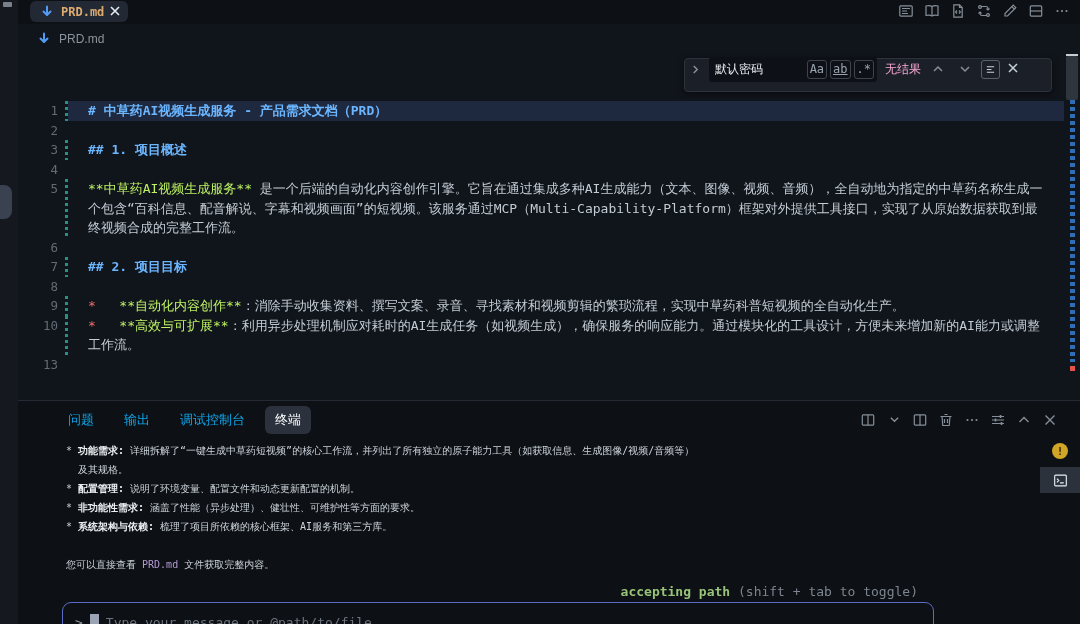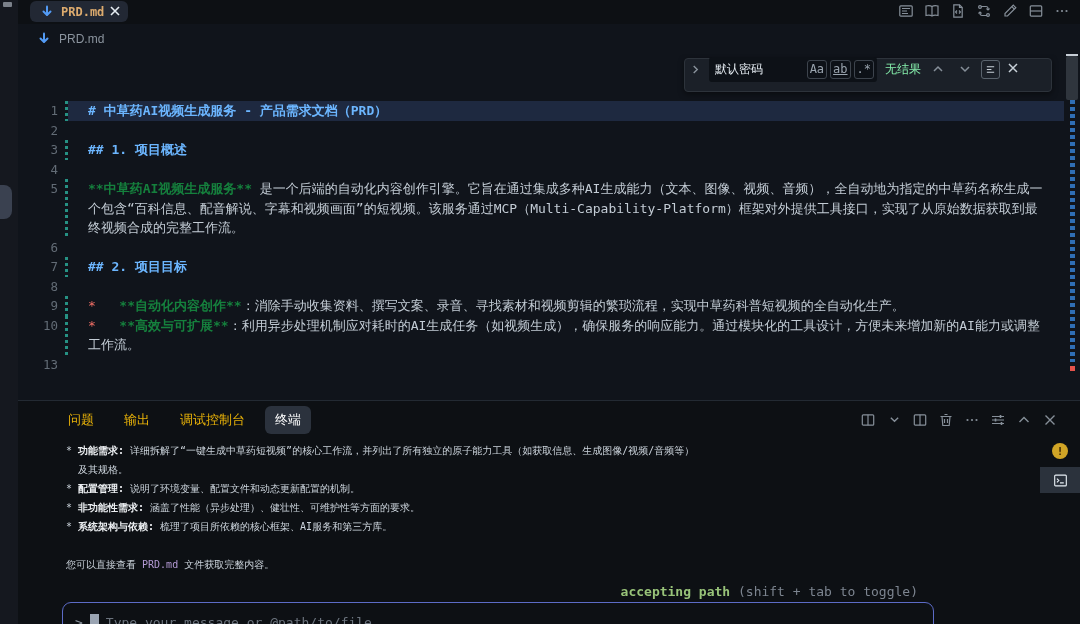--- a/index.html
+++ b/index.html
@@ -28,50 +28,50 @@
   
   .editor { left:18px; top:54px; right:0; height:346px; background:#10141b; overflow:hidden; }
   .lines { position:absolute; left:0; top:47px; right:16px; font-family:"DejaVu Sans Mono", monospace; font-size:13px; }
   .eline { display:flex; min-height:19.5px; line-height:19.5px; }
   .lnum { flex:none; width:40px; text-align:right; color:#636c76; font-size:12.5px; }
   .ldash { flex:none; width:3px; margin-left:7px; }
   .ldash.on { background:repeating-linear-gradient(180deg, rgba(42,167,150,.85) 0 3px, transparent 3px 6px); }
   .lcontent { flex:1; padding-left:20px; padding-right:16px; white-space:pre-wrap; overflow-wrap:anywhere; color:#c9d1d9; }
   .eline.hl .lcontent { background:#1e2940; }
   .seg-h { color:#6cb6ff; font-weight:700; }
-  .seg-b { color:#15803d; font-weight:700; }
+  .seg-b { color:#bef264; font-weight:400; }
   .seg-t { color:#c3ccd5; }
   .seg-li { color:#f47067; }
   .seg-c { color:#7ee787; }
 
   
   .scroll-slider { right:2px; top:2px; width:12px; height:44px; background:rgba(130,140,152,.28); border-radius:2px; }
   .cursor-mark { right:2px; top:0px; width:12px; height:2px; background:#c6cdd5; }
   .ruler-blue { right:5px; top:46px; width:5px; height:262px; background:repeating-linear-gradient(180deg, #2f6eb5 0 4px, transparent 4px 7px); }
   .ruler-red { right:5px; top:312px; width:5px; height:5px; background:#e5534b; }
 
   
   .find { right:28px; top:4px; width:368px; height:34px; background:#1b2028; border:1px solid #2d333b; border-radius:4px; box-shadow:0 2px 6px rgba(0,0,0,.45); display:flex; align-items:center; padding:0 8px 12px 4px; gap:8px; }
   .find-expand { color:#8b949e; width:12px; display:flex; justify-content:center; }
   .find-input-wrap { position:relative; width:168px; height:25px; background:#0d1117; border-radius:3px; display:flex; align-items:center; }
   .find-input { background:transparent; border:none; outline:none; color:#e6edf3; font-size:12px; padding:0 6px; width:92px; font-family:"Liberation Sans", sans-serif; }
   .chips { display:flex; gap:3px; margin-left:auto; margin-right:3px; }
   .chip { min-width:19px; height:19px; border:1px solid #3d444d; border-radius:3px; color:#9aa4ae; font-size:12px; display:flex; align-items:center; justify-content:center; font-family:"DejaVu Sans Mono", monospace; padding:0 2px; }
   .chip:nth-child(2) { text-decoration:underline; }
-  .find-result { color:#86efac; font-size:12px; white-space:nowrap; }
+  .find-result { color:#f9a8d4; font-size:12px; white-space:nowrap; }
   .find-nav { color:#6e7781; display:flex; gap:10px; align-items:center; }
   .find-nav svg { width:12px; height:12px; }
   .sel-icon { width:19px; height:19px; border:1px solid #5a636d; border-radius:3px; color:#c9d1d9; display:flex; align-items:center; justify-content:center; }
   .find-close { color:#c9d1d9; font-size:12px; font-weight:700; }
 
   
   .panel { left:18px; top:400px; right:0; height:224px; background:#0d1014; border-top:1px solid #232a33; }
   .panel-header { position:absolute; left:0; top:0; right:0; height:37px; display:flex; align-items:center; }
   .ptabs { display:flex; align-items:center; gap:10px; padding-left:40px; }
-  .ptab { color:#eab308; font-size:13px; padding:5px 10px; border-radius:6px; cursor:pointer; white-space:nowrap; }
+  .ptab { color:#0ea5e9; font-size:13px; padding:5px 10px; border-radius:6px; cursor:pointer; white-space:nowrap; }
   .ptab.active { background:#2b323d; color:#ffffff; }
   .panel-actions { margin-left:auto; display:flex; align-items:center; gap:10px; padding-right:22px; color:#8b949e; }
   .panel-actions .ticon { width:16px; height:16px; }
   .chev-sm svg { width:11px; height:11px; }
 
   
   .term { position:absolute; left:0; top:40px; right:44px; font-family:"DejaVu Sans Mono", monospace; font-size:10px; line-height:19px; color:#ccd4dc; padding-left:48px; white-space:pre-wrap; }
   .tline { min-height:19px; }
   .seg-tb { color:#eceff2; font-weight:700; }
   .seg-tf { color:#b49ad5; }

